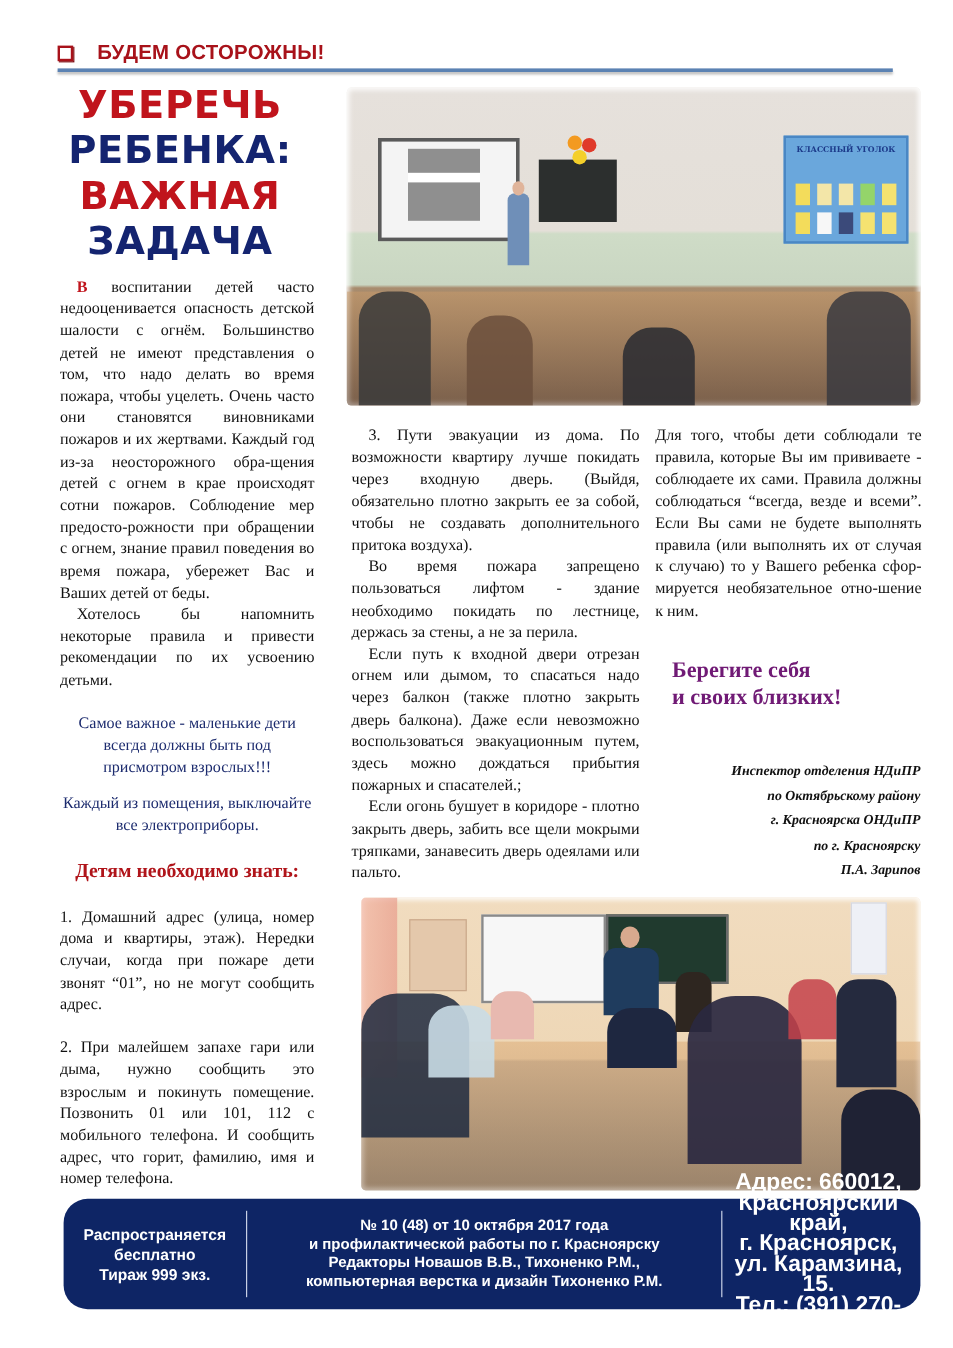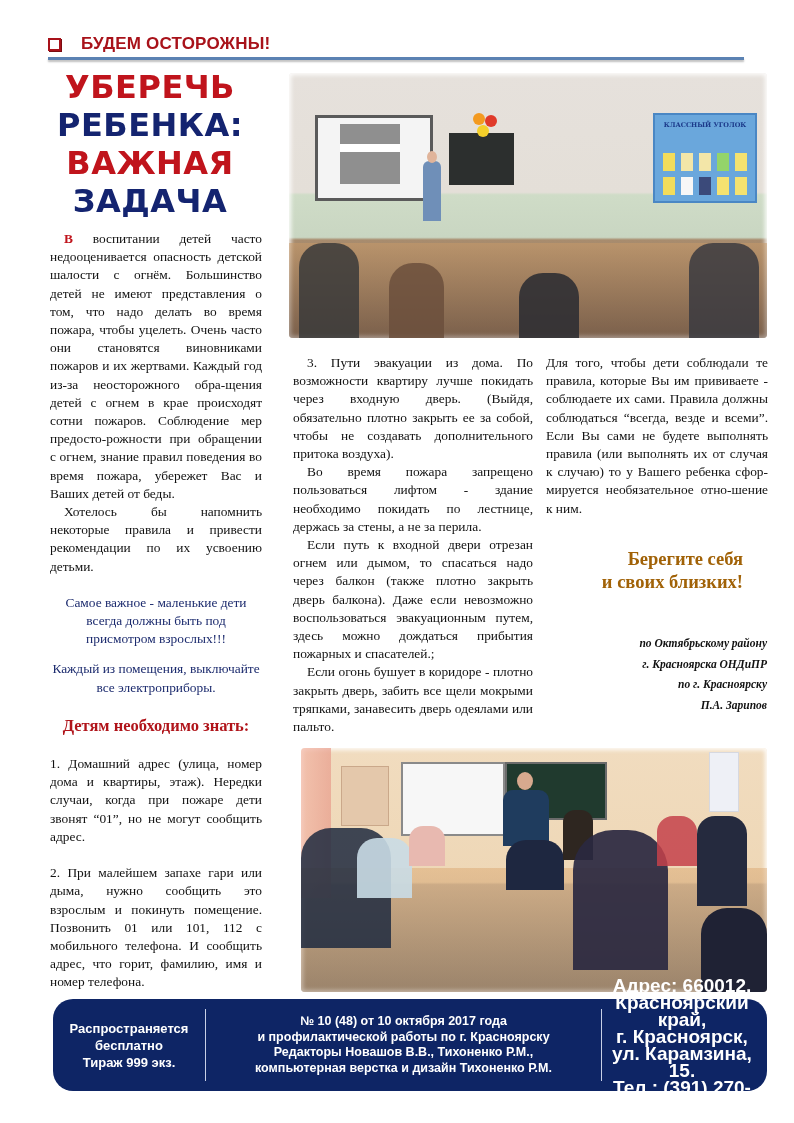--- a/index.html
+++ b/index.html
@@ -20,21 +20,21 @@
   .indent { text-indent: 14px; }
   .drop-b { color: #c0141c; font-weight: bold; }
 
   .col1 { left: 50px; top: 230px; width: 212px; }
   .note { text-align: center; color: #1c2b6e; }
   .red-heading { font-weight: bold; color: #b0141a; font-size: 16.5px; text-align: center; }
 
   .col2 { left: 293px; top: 354px; width: 240px; }
   .col3 { left: 546px; top: 354px; width: 222px; }
 
-  .callout { position: absolute; left: 533px; top: 548px; width: 210px; text-align: right; color: #a16207; font-weight: bold; font-size: 18.5px; line-height: 23px; }
+  .callout { position: absolute; left: 560px; top: 548px; width: 210px; text-align: left; color: #701a75; font-weight: bold; font-size: 18.5px; line-height: 23px; }
   .signature { position: absolute; left: 560px; top: 633px; width: 207px; text-align: right; font-style: italic; font-weight: bold; font-size: 11.5px; line-height: 20.5px; color: #111; }
 
   .photo { position: absolute; border-radius: 4px; overflow: hidden; box-shadow: 0 0 4px 2px rgba(255,255,255,0.9) inset; }
   .photo1 { left: 289px; top: 73px; width: 478px; height: 265px; background: linear-gradient(180deg, #e6e1dc 0%, #e4dfd8 45%, #cfdcc7 46%, #c9d6c2 62%, #a88c6e 63%, #8b6e55 100%); }
   .photo2 { left: 301px; top: 748px; width: 466px; height: 244px; background: linear-gradient(180deg, #f1dcbf 0%, #eed7b6 55%, #c9b7a0 56%, #a89884 100%); }
 
   .ph { position: absolute; }
 
   .footer { position: absolute; left: 53px; top: 999px; width: 714px; height: 92px; background: #0e2565; border-radius: 20px; display: flex; align-items: center; color: #fff; font-family: "Liberation Sans", sans-serif; font-weight: bold; }
   .footer .fcol { text-align: center; font-size: 12.5px; line-height: 16px; }
@@ -113,20 +113,21 @@
 <div class="col col3">
   <p>Для того, чтобы дети соблюдали те правила, которые Вы им прививаете - соблюдаете их сами. Правила должны соблюдаться “всегда, везде и всеми”. Если Вы сами не будете выполнять правила (или выполнять их от случая к случаю) то у Вашего ребенка сфор-мируется необязательное отно-шение к ним.</p>
 </div>
 
 <div class="callout">
   <div>Берегите себя</div>
   <div>и своих близких!</div>
 </div>
 
 <div class="signature">
+  <div>Инспектор отделения НДиПР</div>
   <div>по Октябрьскому району</div>
   <div>г. Красноярска ОНДиПР</div>
   <div>по г. Красноярску</div>
   <div>П.А. Зарипов</div>
 </div>
 
 <div class="photo photo2">
   <div class="ph" style="left:0;top:0;width:30px;height:150px;background:linear-gradient(90deg,#f3b7a6,#e89b8b);opacity:0.7;"></div>
   <div class="ph" style="left:40px;top:18px;width:48px;height:60px;background:#e4c8ab;border:1px solid #caa88a;"></div>
   <div class="ph" style="left:100px;top:14px;width:104px;height:74px;background:#f7f7f7;border:2px solid #8a8a8a;"></div>

